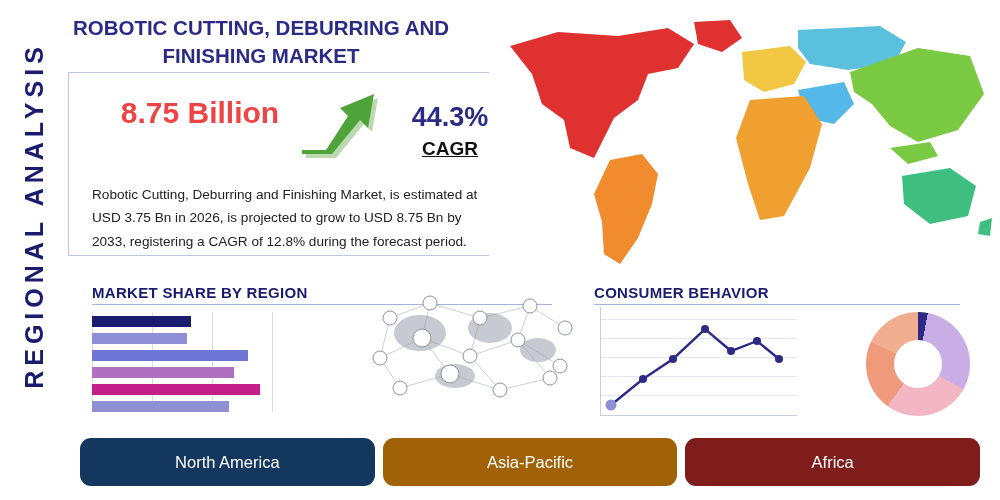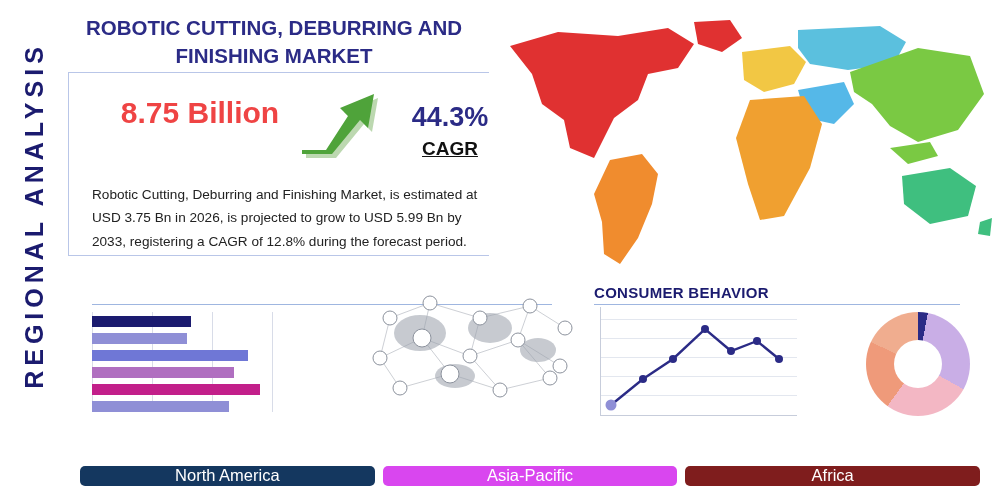--- a/index.html
+++ b/index.html
@@ -17,21 +17,21 @@
   }
   .vertical-label span{
     transform:rotate(-90deg);
     white-space:nowrap;
     font-size:25px;font-weight:bold;letter-spacing:5px;
     color:#1b1b6f;
   }
 
   
   .title{
-    position:absolute;left:49px;top:14px;width:450px;
+    position:absolute;left:36px;top:14px;width:450px;
     font-size:20.5px;font-weight:bold;color:#2b2b86;
     text-align:center;line-height:1.35;
   }
 
   
   .info-panel{
     position:absolute;left:68px;top:72px;width:420px;height:182px;
     border:1px solid #b9c6e8;border-right:none;
     background:#ffffff;
   }
@@ -76,22 +76,22 @@
     border-left:1px solid #c7cddb;border-bottom:1px solid #c7cddb;}
   .gridh{position:absolute;left:0;right:0;height:1px;background:#e3e7ef;}
 
   
   .donut{position:absolute;left:866px;top:312px;width:104px;height:104px;border-radius:50%;}
   .donut-hole{position:absolute;left:894px;top:340px;width:48px;height:48px;border-radius:50%;background:#ffffff;}
 
   
   .regions{position:absolute;left:80px;top:438px;width:900px;height:48px;display:flex;gap:8px;}
   .region-btn{
-    flex:1;display:flex;align-items:flex-start;justify-content:center;
-    font-size:16.5px;color:#ffffff;border-radius:5px;margin-top:28px;
+    flex:1;display:flex;align-items:center;justify-content:center;
+    font-size:16.5px;color:#ffffff;border-radius:11px;
   }
 
   
   .map{position:absolute;left:498px;top:8px;width:500px;height:270px;}
   .netimg{position:absolute;left:360px;top:278px;width:235px;height:140px;}
 </style>
 </head>
 <body>
 
 <div class="root">
@@ -109,21 +109,21 @@
   <div class="arrow-icon">
     <svg width="90" height="80" viewBox="0 0 90 80">
       <path d="M6,72 L30,72 L52,38 L44,30 L78,16 L72,50 L64,42 L36,76 L6,76 Z" fill="#6aa84f" opacity="0.45"></path>
       <path d="M2,68 L26,68 L48,34 L40,26 L74,12 L68,46 L60,38 L32,72 L2,72 Z" fill="#4fa33a"></path>
     </svg>
   </div>
 
   <div class="cagr-big">44.3%</div>
   <div class="cagr-sub">CAGR</div>
 
-  <div class="desc">Robotic Cutting, Deburring and Finishing Market, is estimated at USD 3.75 Bn in 2026, is projected to grow to USD 5.99 Bn by 2033, registering a CAGR of 12.8% during the forecast period.</div>
+  <div class="desc">Robotic Cutting, Deburring and Finishing Market, is estimated at USD 3.75 Bn in 2026, is projected to grow to USD 8.75 Bn by 2033, registering a CAGR of 12.8% during the forecast period.</div>
 
   <div class="map">
     <svg width="500" height="270" viewBox="0 0 500 270">
 
       <path fill="#e03131" d="M12,38 L60,24 L120,28 L170,20 L196,36 L180,60 L150,66 L140,92 L116,110 L96,150 L72,140 L66,112 L44,96 L34,66 Z"></path>
 
       <path fill="#e03131" d="M196,14 L232,12 L244,30 L224,44 L200,36 Z"></path>
 
       <path fill="#f08c2e" d="M112,152 L144,146 L160,166 L154,196 L140,230 L122,256 L106,246 L104,214 L96,186 Z"></path>
 
@@ -137,20 +137,21 @@
 
       <path fill="#f0a030" d="M252,92 L306,88 L324,116 L312,160 L286,208 L262,212 L250,176 L238,130 Z"></path>
 
       <path fill="#3fbf7f" d="M404,168 L452,160 L478,178 L470,208 L432,216 L406,196 Z"></path>
       <path fill="#3fbf7f" d="M482,214 L494,210 L492,228 L480,226 Z"></path>
 
       <path fill="#7ac943" d="M392,140 L432,134 L440,148 L410,156 Z"></path>
     </svg>
   </div>
 
+  <div class="sec-head" style="left:92px;top:284px;">MARKET SHARE BY REGION</div>
   <div class="sec-rule" style="left:92px;top:304px;width:460px;"></div>
 
   <div class="barchart">
     <div class="gridv" style="left:0px;"></div>
     <div class="gridv" style="left:60px;"></div>
     <div class="gridv" style="left:120px;"></div>
     <div class="gridv" style="left:180px;"></div>
     <div class="bar" style="left:0;top:4px;width:99px;background:#1b1b6f;"></div>
     <div class="bar" style="left:0;top:21px;width:95px;background:#8f8fd6;"></div>
     <div class="bar" style="left:0;top:38px;width:156px;background:#6f77d6;"></div>
@@ -218,21 +219,21 @@
     </svg>
   </div>
 
   <div class="donut" style="background:conic-gradient(#2b2b86 0deg 11deg, #c9aee6 11deg 119deg, #f3b7c4 119deg 216deg, #ef9a7a 216deg 295deg, #f0ad8f 295deg 360deg);"></div>
   <div class="donut-hole"></div>
 
   <div class="regions">
     <div class="region-btn" style="background:#14375f;">
       <span>North America</span>
     </div>
-    <div class="region-btn" style="background:#d946ef;">
+    <div class="region-btn" style="background:#a16207;">
       <span>Asia-Pacific</span>
     </div>
     <div class="region-btn" style="background:#7f1d1d;">
       <span>Africa</span>
     </div>
   </div>
 
 </div>
 
 </body></html>

